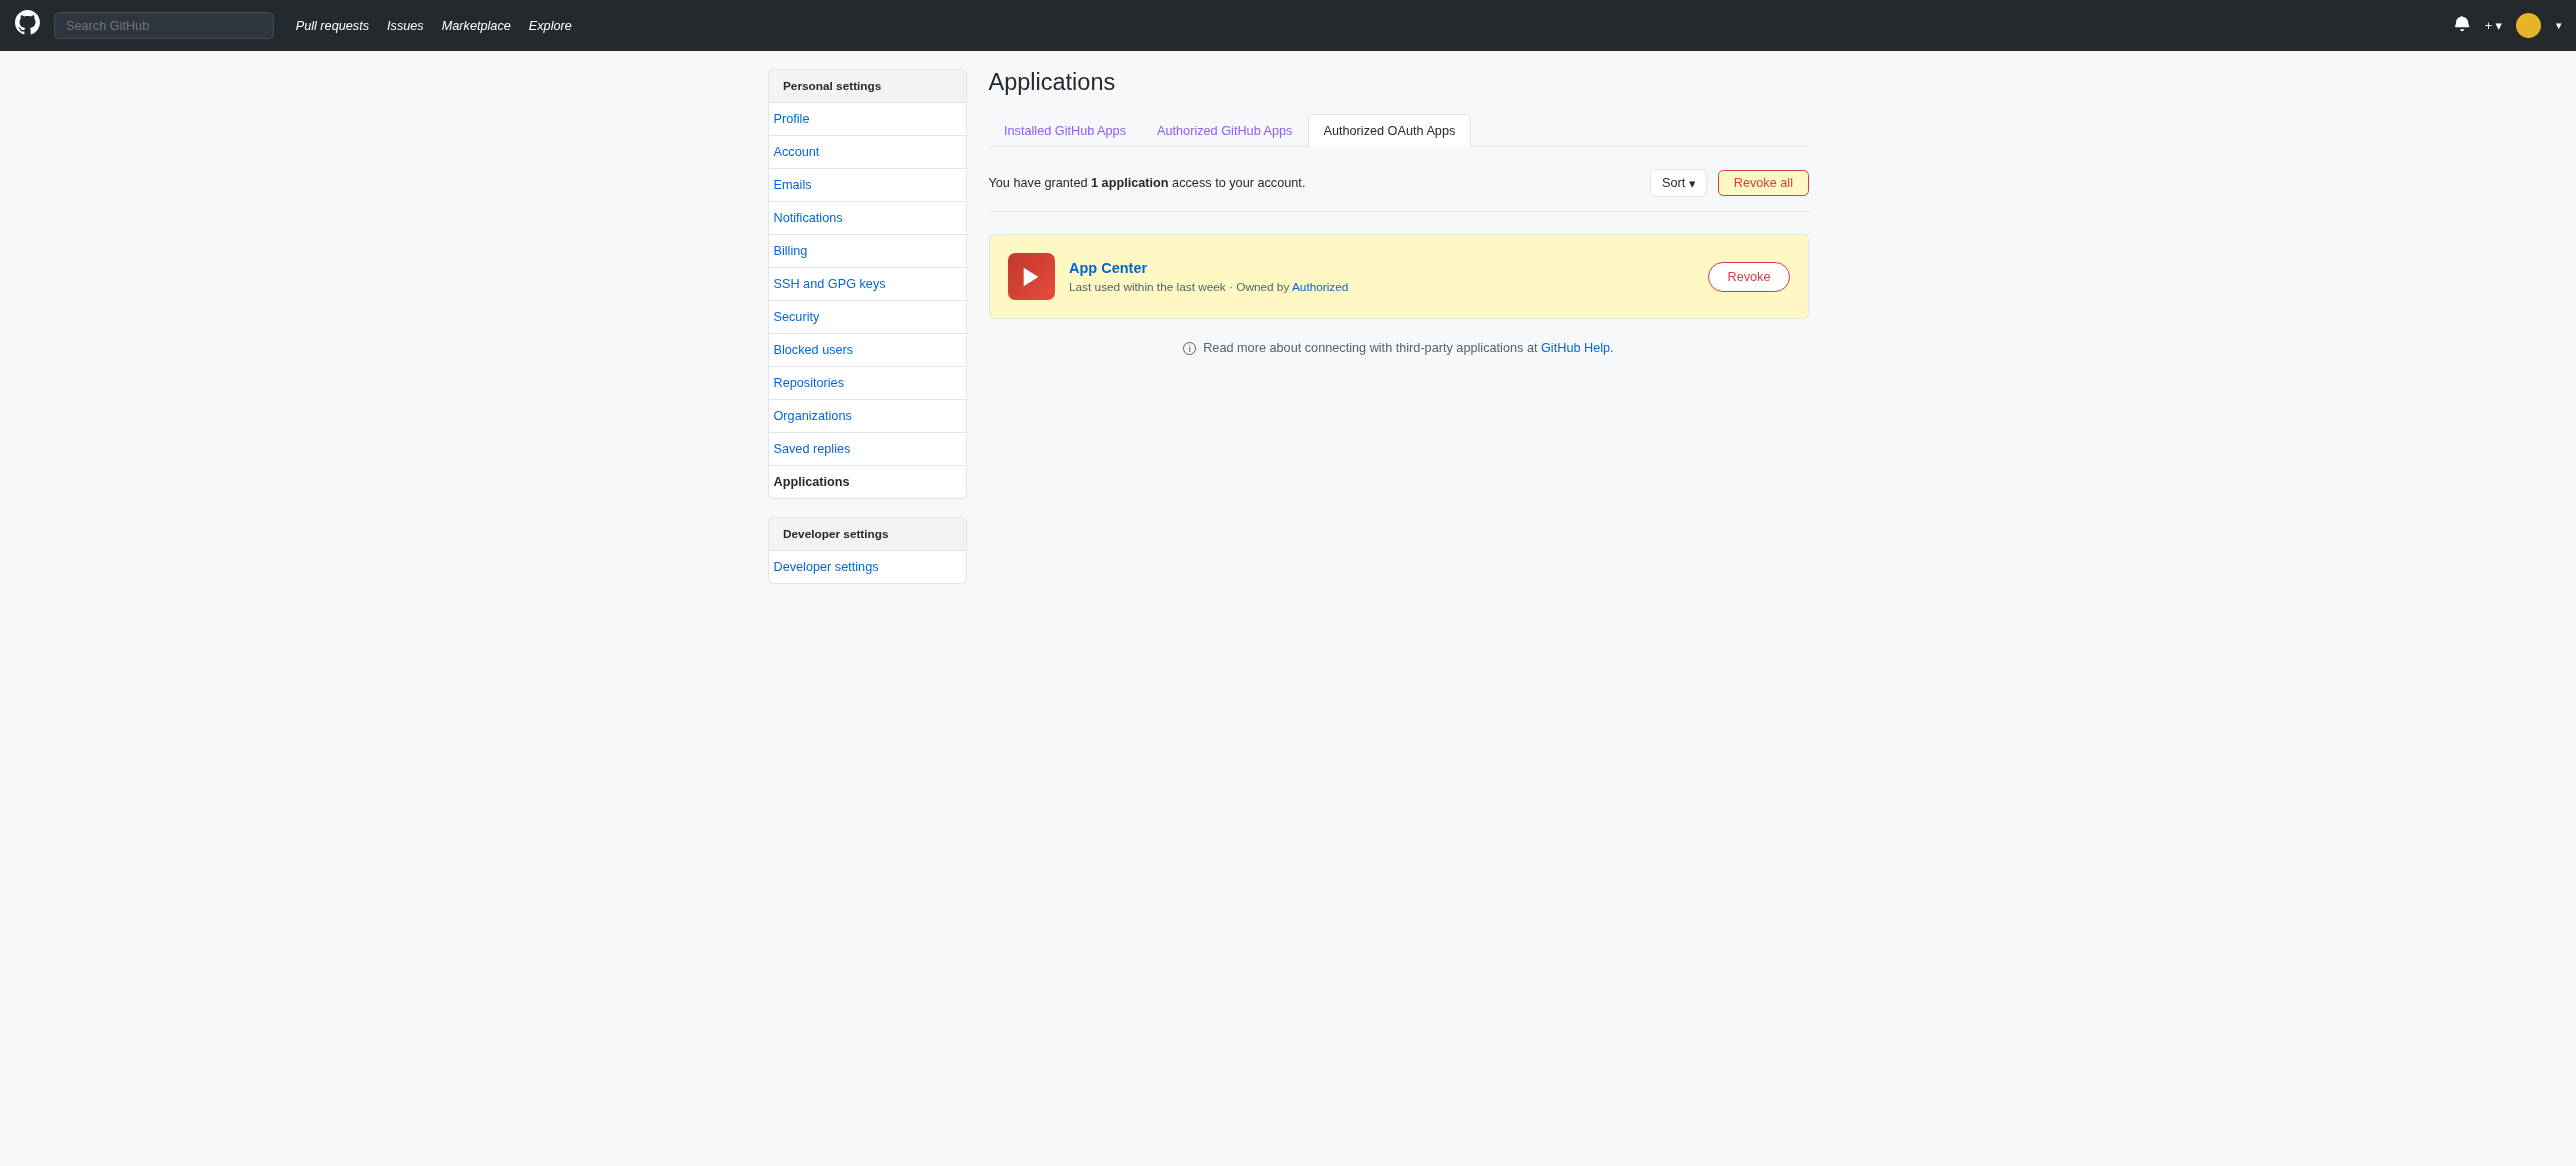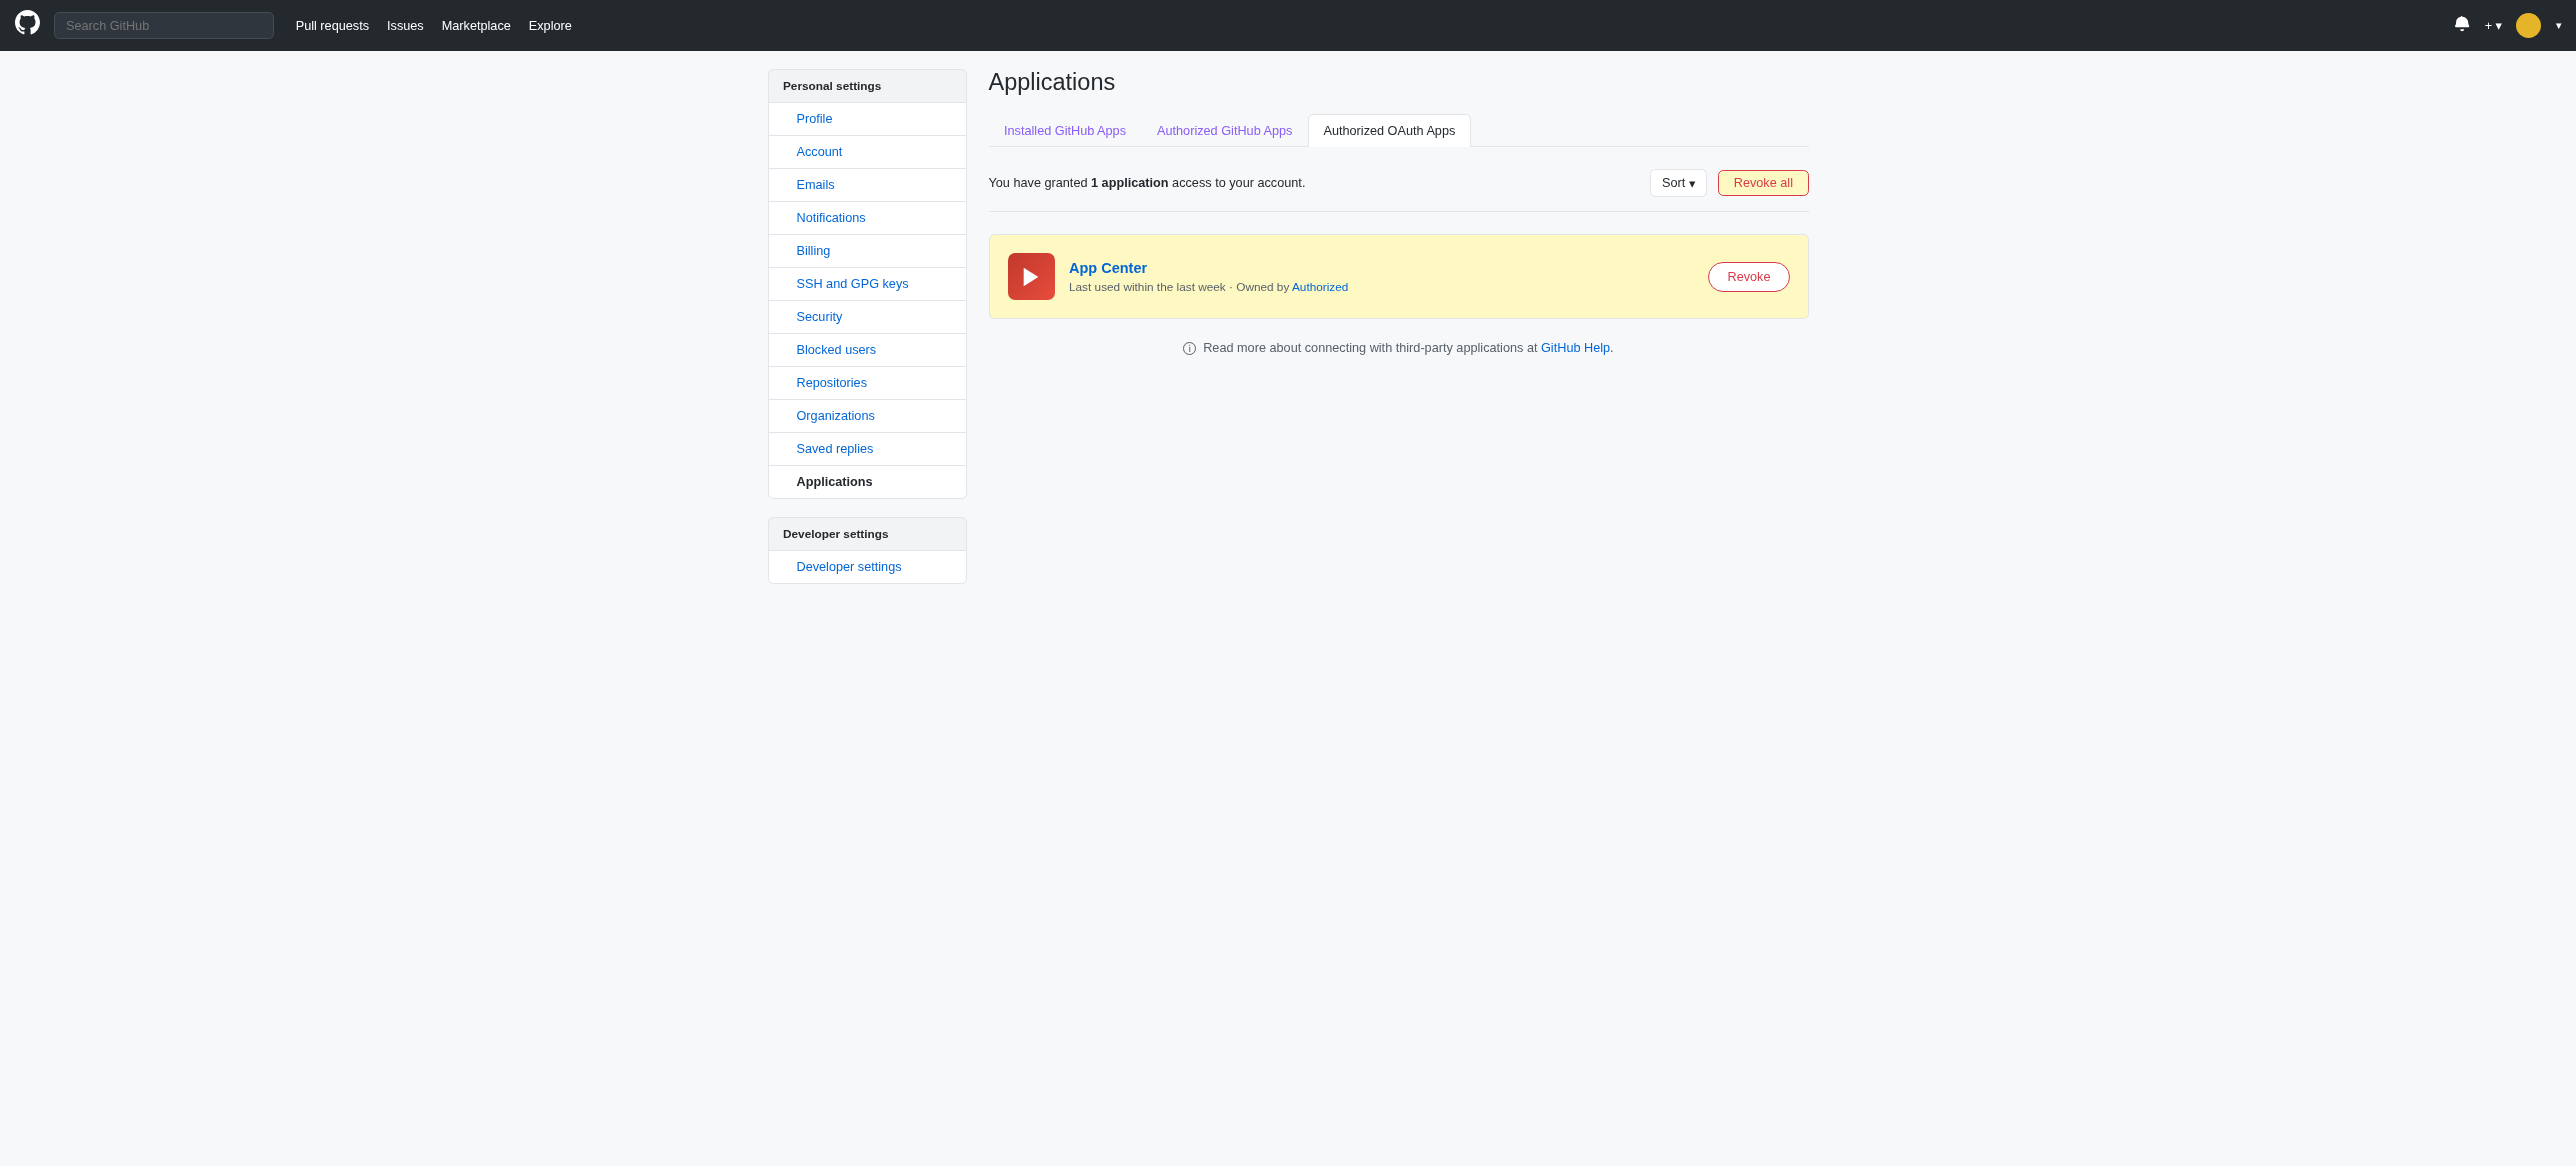--- a/index.html
+++ b/index.html
@@ -20,21 +20,21 @@
     .navbar-logo { color: white; font-size: 23.5px; cursor: pointer; }
     .navbar-search {
       background: #2f363d;
       border: 0.9px solid #444d56;
       border-radius: 5.4px;
       color: #959da5;
       padding: 5.4px 11px;
       width: 220px;
       font-size: 12.7px;
     }
-    .navbar-links { display: flex; gap: 18px; margin-left: 7.2px; }
+    .navbar-links { display: flex; gap: 18px; margin-left: 7.2px; font-style: italic; }
     .navbar-link { color: white; text-decoration: none; font-size: 12.7px; font-weight: 500; }
     .navbar-right { margin-left: auto; display: flex; align-items: center; gap: 14.5px; }
     .navbar-icon { color: white; font-size: 16.3px; cursor: pointer; }
     .navbar-avatar { width: 25px; height: 25px; border-radius: 50%; background: #e6b429; cursor: pointer; }
 
     
     .layout {
       display: flex;
       max-width: 1085px;
       margin: 0 auto;
@@ -53,21 +53,21 @@
       color: #24292e;
       padding: 9px 14.5px;
       background: #f1f3f4;
       border: 0.9px solid #e1e4e8;
       border-bottom: none;
       border-radius: 5.4px 5.4px 0 0;
     }
     .sidebar-nav { border: 0.9px solid #e1e4e8; border-radius: 0 0 5.4px 5.4px; background: white; }
     .sidebar-item {
       display: block;
-      padding: 9px 28px;
+      padding: 9px 5px;
       color: #0366d6;
       text-decoration: none;
       font-size: 12.7px;
       border-bottom: 0.9px solid #e1e4e8;
       cursor: pointer;
     }
     .sidebar-item:last-child { border-bottom: none; }
     .sidebar-item.active { font-weight: 600; color: #24292e; }
 
     .sidebar-section { margin-top: 18px; }

